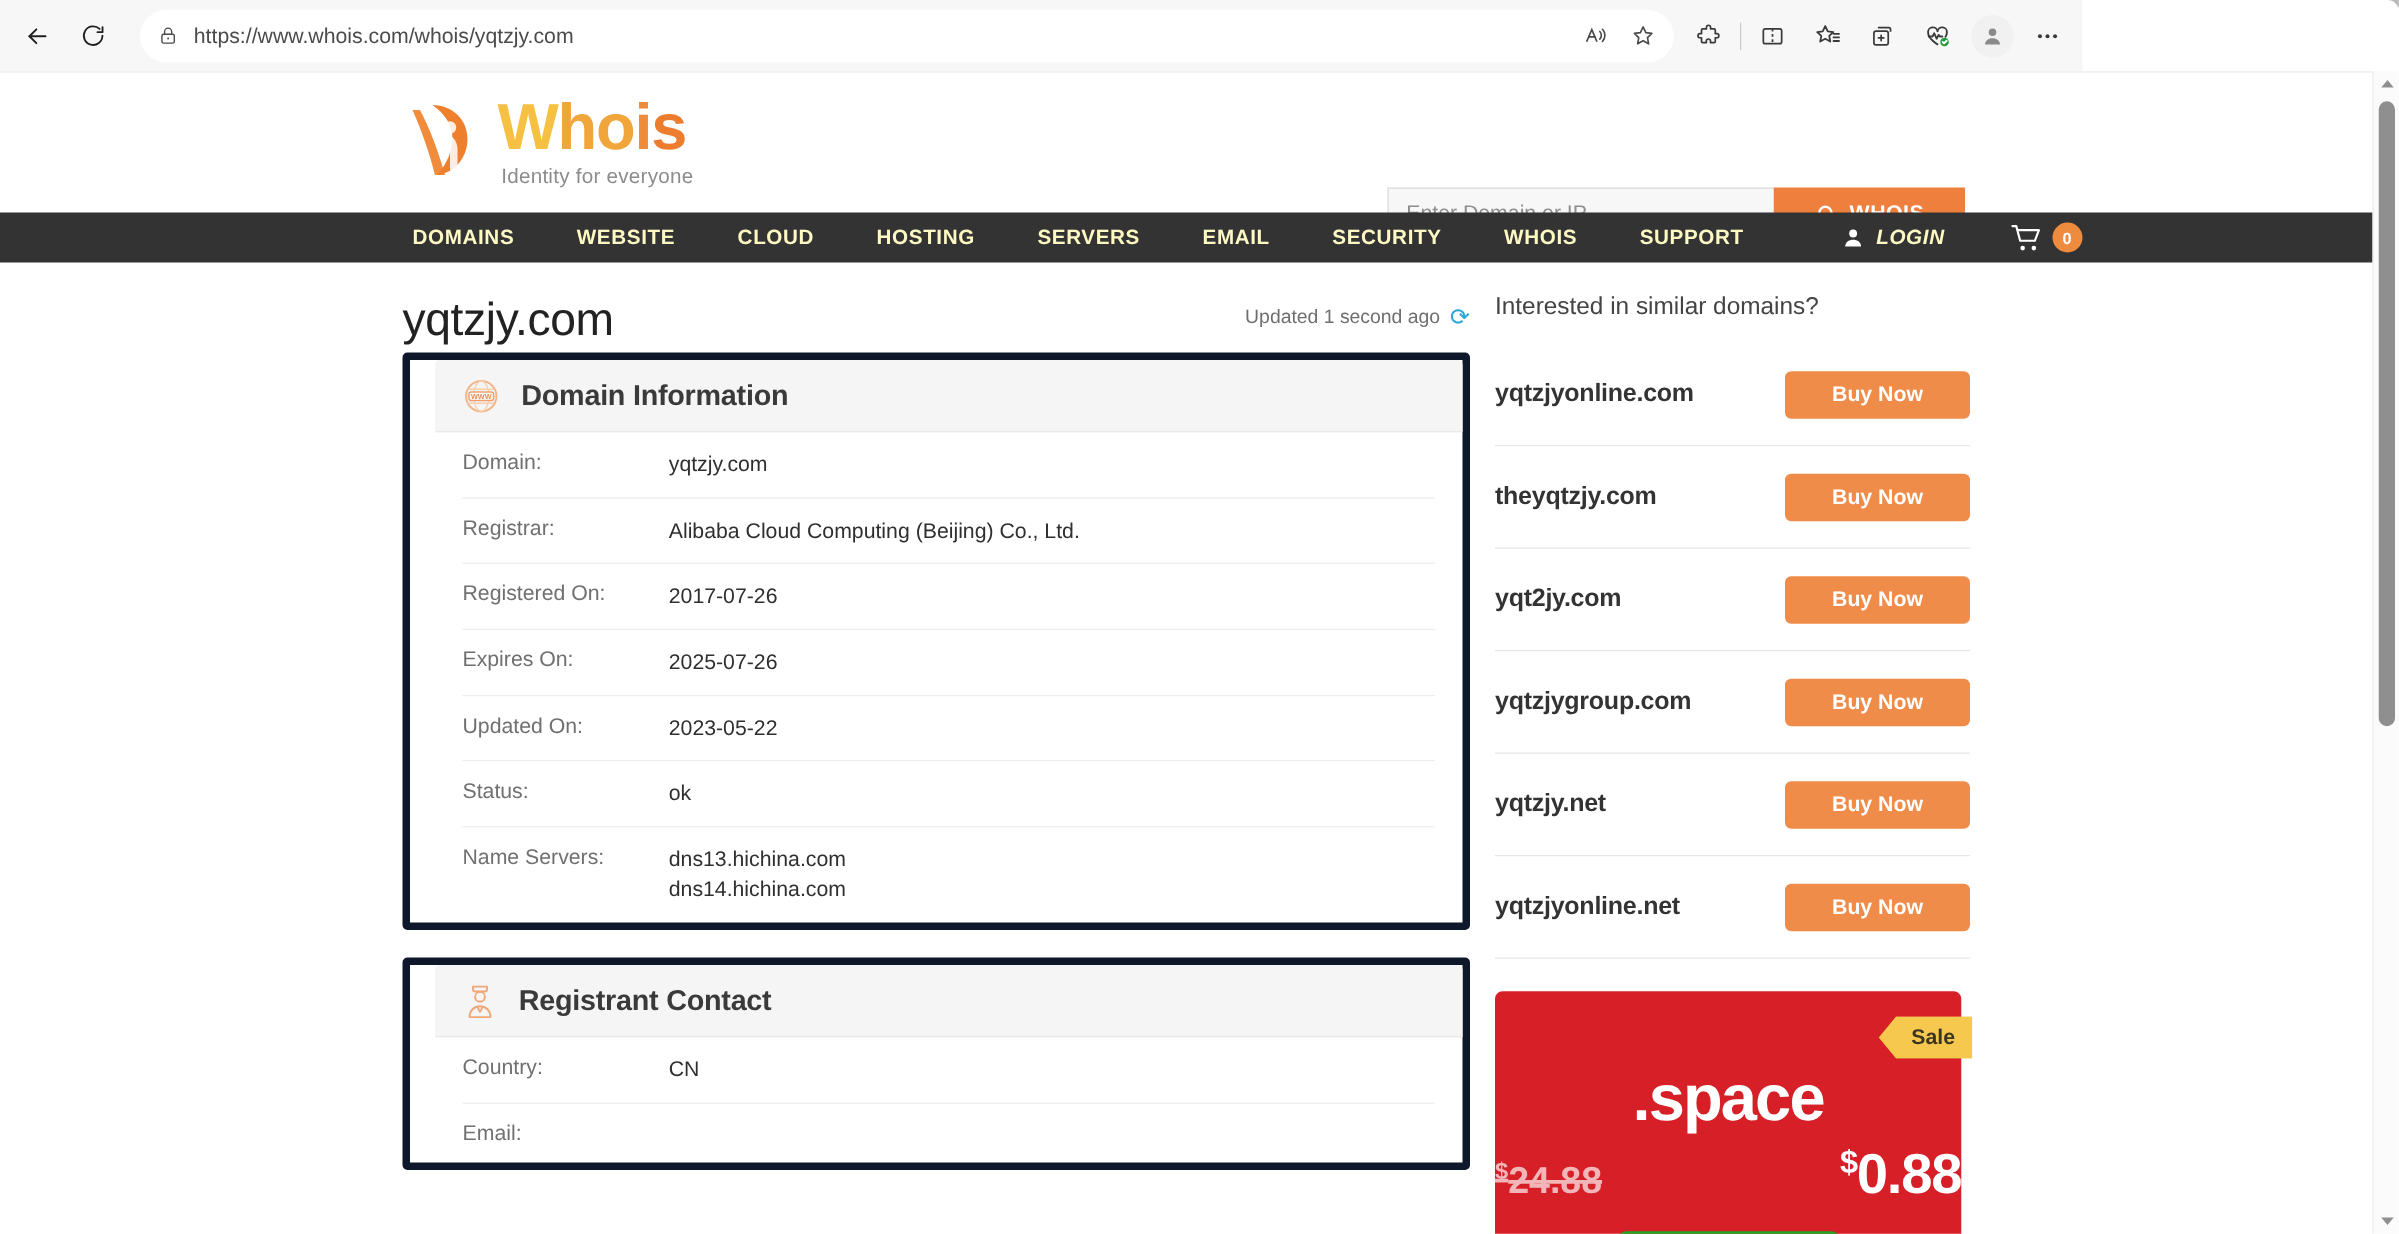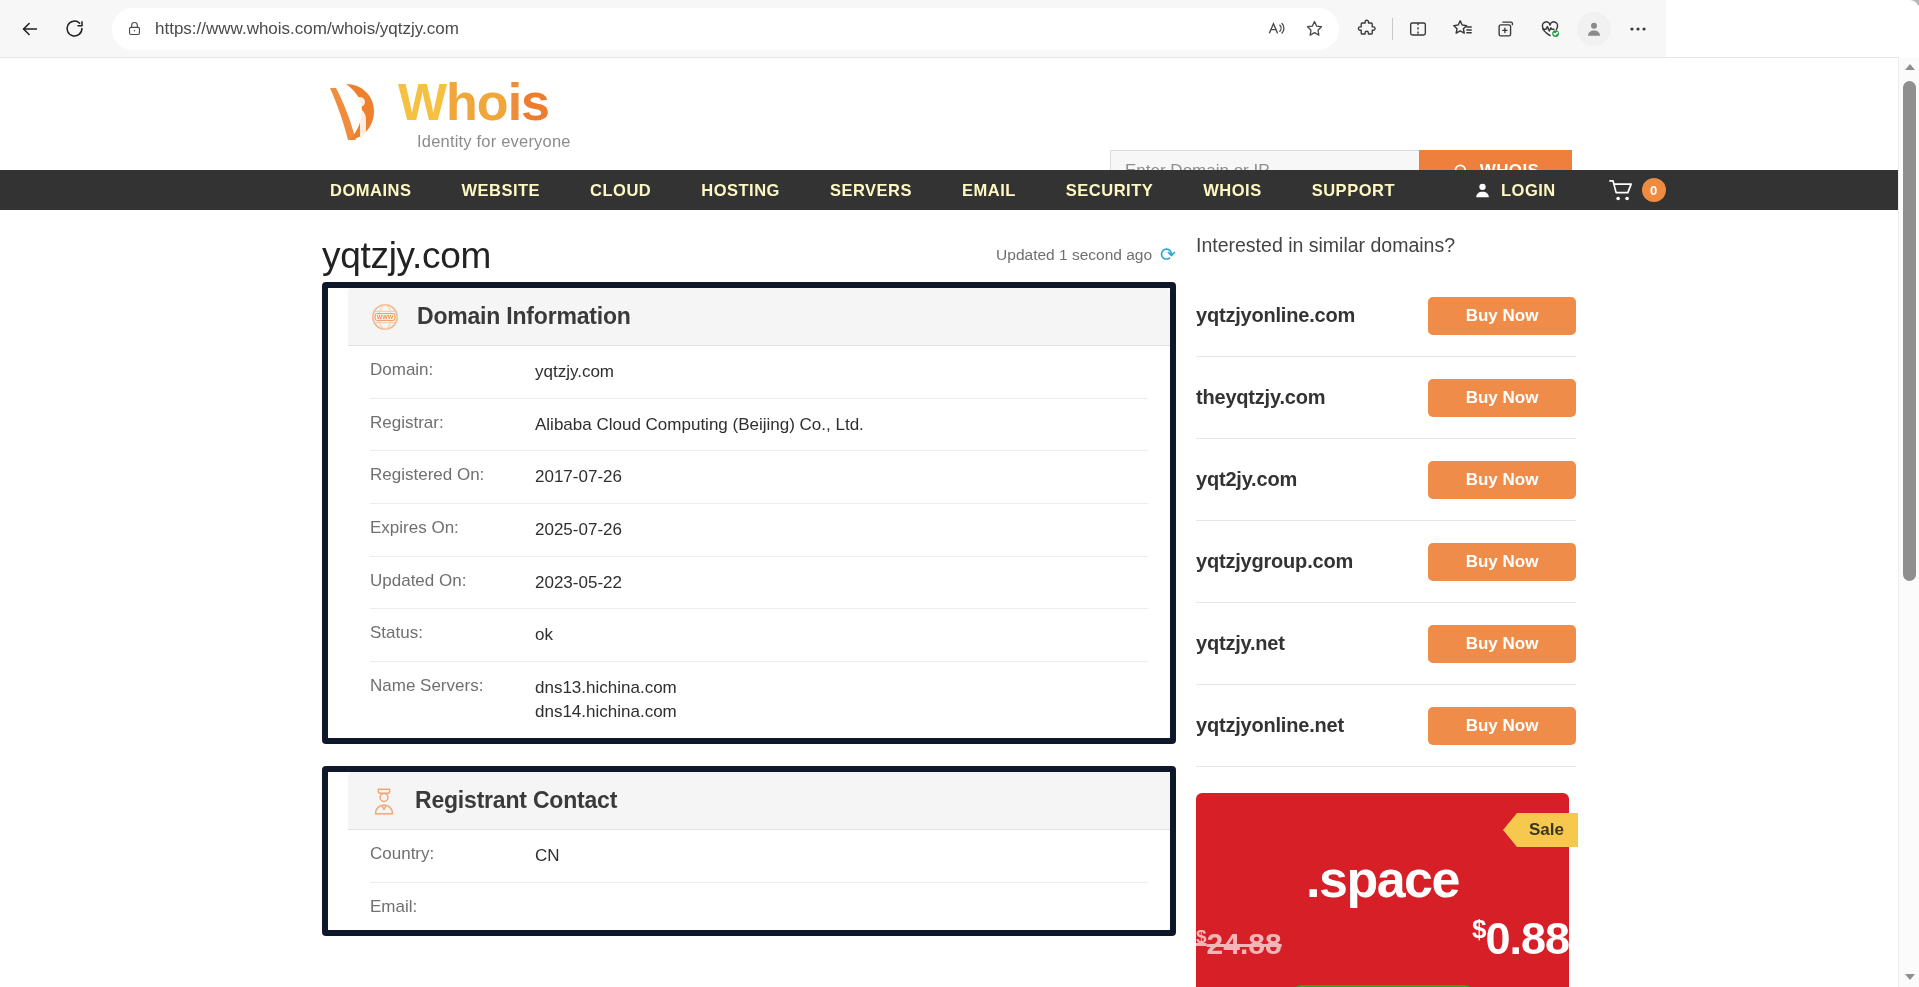--- a/index.html
+++ b/index.html
@@ -113,21 +113,21 @@
     letter-spacing: -1px; line-height: 1;
     font-family: "Liberation Sans", sans-serif;
   }
   #logo-word .c1 { color: #f6c143; }
   #logo-word .c2 { color: #f0a63a; }
   #logo-word .c3 { color: #f0a63a; }
   #logo-word .c4 { color: #ef8c3a; }
   #logo-word .c5 { color: #ee7c2f; }
   #logo-tagline {
     font-size: 16.5px; color: #8c8c8c;
-    margin-top: 4px; margin-left: 19px;
+    margin-top: 4px; margin-left: 3px;
     letter-spacing: .2px;
   }
   #search-wrap {
     position: absolute; left: 1110px; top: 92px;
     width: 462px; height: 42px;
     display: flex;
   }
   #search-input {
     flex: 1 1 auto; height: 42px;
     border: 1px solid #dcdcdc; border-right: none;
@@ -160,20 +160,21 @@
     color: #fef9c3;
     font-size: 16.5px; font-weight: bold;
     letter-spacing: .5px;
     cursor: pointer;
     white-space: nowrap;
     font-family: "Liberation Sans", sans-serif;
   }
   #nav-login {
     display: flex; align-items: flex-start; gap: 9px;
     cursor: pointer;
+    font-style: italic;
   }
   #nav-cart {
     display: flex; align-items: center; gap: 7px;
     cursor: pointer;
   }
   #cart-badge {
     width: 24px; height: 24px; border-radius: 50%;
     background: #ee8b3f; color: #ffffff;
     font-size: 13px; font-weight: bold;
     display: flex; align-items: center; justify-content: center;
@@ -193,21 +194,21 @@
     position: relative;
     height: 52px;
     display: flex; align-items: center; justify-content: space-between;
   }
   #page-title {
     font-size: 37px; color: #222222;
     font-weight: normal;
     letter-spacing: -.3px;
   }
   #updated-row {
-    display: flex; align-items: flex-end; gap: 8px;
+    display: flex; align-items: center; gap: 8px;
     font-size: 15.5px; color: #6f6f6f;
     padding-bottom: 4px;
   }
   #refresh-glyph {
     color: #2ba6d6; font-size: 19px; cursor: pointer;
     line-height: 1;
   }
 
   .panel {
     background: #ffffff;

